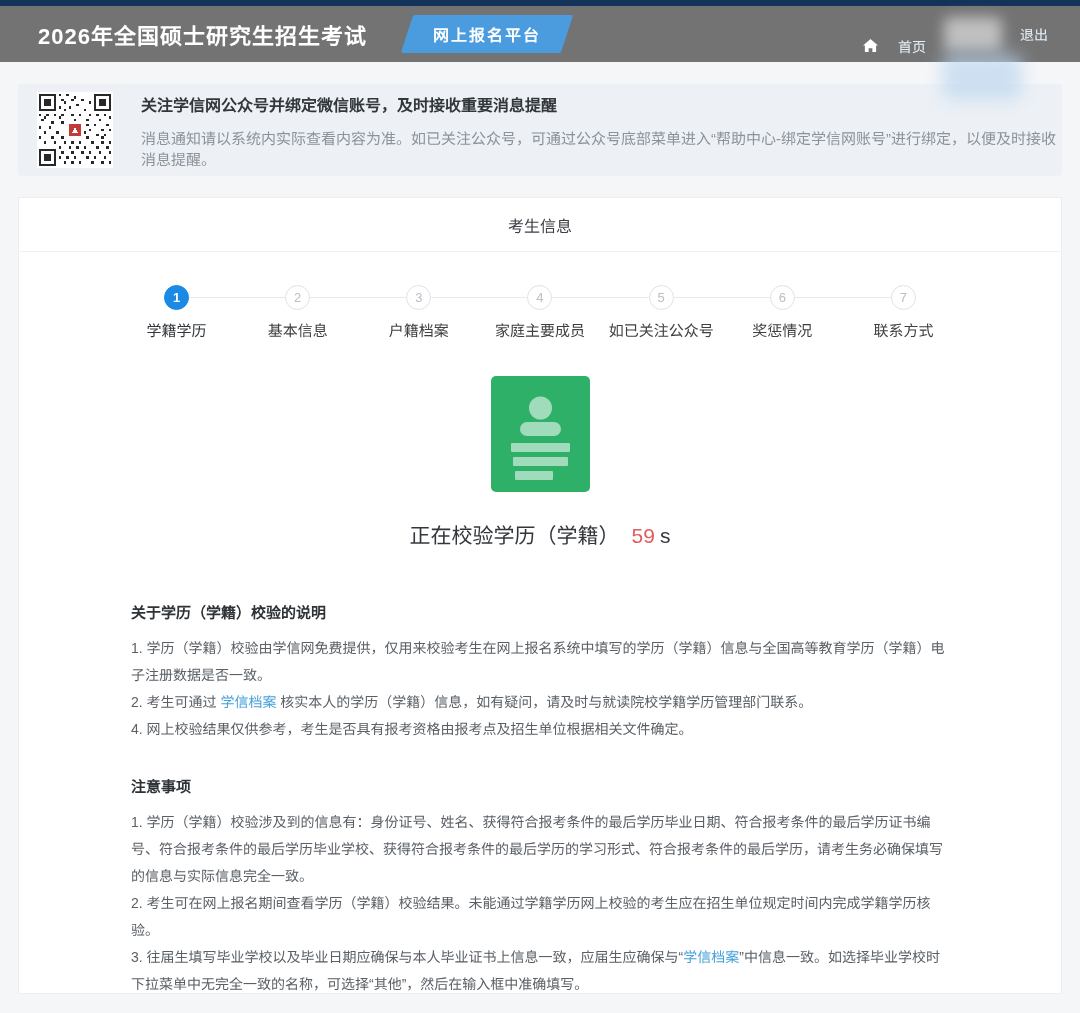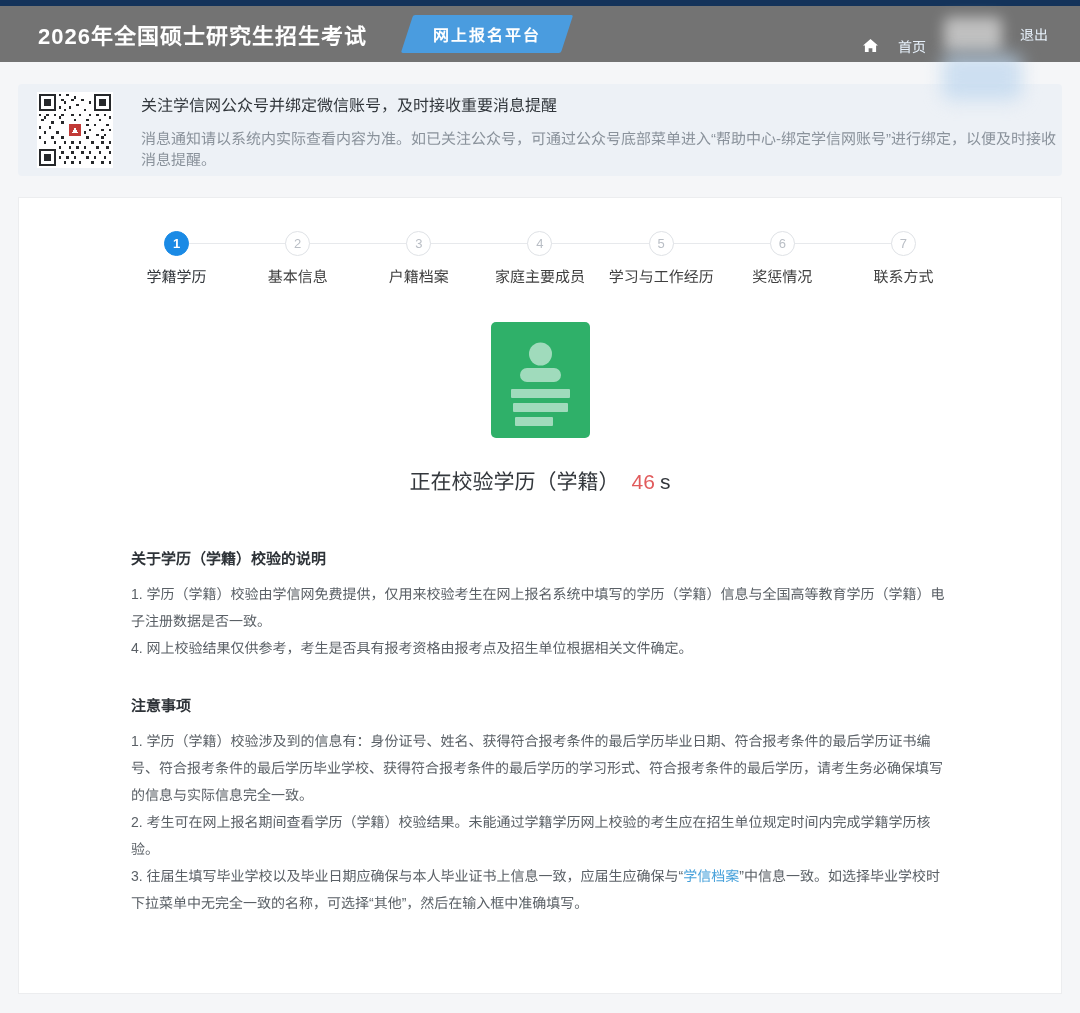--- a/index.html
+++ b/index.html
@@ -38,21 +38,21 @@
     z-index:3; pointer-events:none;
   }
   
   .banner {
     margin:22px 18px 0; height:92px; background:#edf1f6;
     border-radius:4px; display:flex; align-items:center;
   }
   .qr { margin-left:19px; width:76px; height:76px; background:#fff; padding:2px; flex:0 0 auto; }
   .qr svg { width:100%; height:100%; display:block; }
   .banner-text { margin-left:28px; }
-  .banner-title { font-size:16px; font-weight:normal; color:#32373c; margin-bottom:11px; }
+  .banner-title { font-size:16px; font-weight:bold; color:#32373c; margin-bottom:11px; }
   .banner-sub { font-size:15px; color:#8a929b; }
   
   .panel {
     margin:21px 18px 0; background:#fff; border:1px solid #ecedef;
     height:797px; position:relative; overflow:hidden;
   }
   .panel-title {
     text-align:center; font-size:16px; color:#3d4147;
     padding:15px 0 14px; border-bottom:1px solid #f0f1f3;
   }
@@ -125,20 +125,21 @@
       <path d="M13.4 15.6l1.1-2.4 1.1 2.4z" fill="#ffffff"></path>
     </svg>
   </div>
   <div class="banner-text">
     <div class="banner-title">关注学信网公众号并绑定微信账号，及时接收重要消息提醒</div>
     <div class="banner-sub">消息通知请以系统内实际查看内容为准。如已关注公众号，可通过公众号底部菜单进入“帮助中心-绑定学信网账号”进行绑定，以便及时接收消息提醒。</div>
   </div>
 </section>
 
 <section class="panel">
+  <div class="panel-title">考生信息</div>
 
   <div class="stepper">
     <div class="step-line"></div>
     <div class="step active">
       <div class="step-num">1</div>
       <div class="step-label">学籍学历</div>
     </div>
     <div class="step">
       <div class="step-num">2</div>
       <div class="step-label">基本信息</div>
@@ -146,21 +147,21 @@
     <div class="step">
       <div class="step-num">3</div>
       <div class="step-label">户籍档案</div>
     </div>
     <div class="step">
       <div class="step-num">4</div>
       <div class="step-label">家庭主要成员</div>
     </div>
     <div class="step">
       <div class="step-num">5</div>
-      <div class="step-label">学习与工作经历</div>
+      <div class="step-label">如已关注公众号</div>
     </div>
     <div class="step">
       <div class="step-num">6</div>
       <div class="step-label">奖惩情况</div>
     </div>
     <div class="step">
       <div class="step-num">7</div>
       <div class="step-label">联系方式</div>
     </div>
   </div>
@@ -171,27 +172,28 @@
         <circle cx="49.5" cy="32" r="11.5"></circle>
         <rect x="29" y="46" width="41" height="14" rx="7"></rect>
         <rect x="20" y="67" width="59" height="9" rx="1"></rect>
         <rect x="22" y="81" width="55" height="9" rx="1"></rect>
         <rect x="24" y="95" width="38" height="9" rx="1"></rect>
       </g>
     </svg>
   </div>
 
   <div class="checking">
-    <span>正在校验学历（学籍）</span><span class="count">46</span><span>s</span>
+    <span>正在校验学历（学籍）</span><span class="count">59</span><span>s</span>
   </div>
 
   <div class="sections">
     <div class="sec">
       <div class="sec-h">关于学历（学籍）校验的说明</div>
       <p>1. 学历（学籍）校验由学信网免费提供，仅用来校验考生在网上报名系统中填写的学历（学籍）信息与全国高等教育学历（学籍）电子注册数据是否一致。</p>
+      <p><span>2. 考生可通过 </span><a class="lnk">学信档案</a><span> 核实本人的学历（学籍）信息，如有疑问，请及时与就读院校学籍学历管理部门联系。</span></p>
       <p>4. 网上校验结果仅供参考，考生是否具有报考资格由报考点及招生单位根据相关文件确定。</p>
     </div>
     <div class="sec">
       <div class="sec-h">注意事项</div>
       <p>1. 学历（学籍）校验涉及到的信息有：身份证号、姓名、获得符合报考条件的最后学历毕业日期、符合报考条件的最后学历证书编号、符合报考条件的最后学历毕业学校、获得符合报考条件的最后学历的学习形式、符合报考条件的最后学历，请考生务必确保填写的信息与实际信息完全一致。</p>
       <p>2. 考生可在网上报名期间查看学历（学籍）校验结果。未能通过学籍学历网上校验的考生应在招生单位规定时间内完成学籍学历核验。</p>
       <p><span>3. 往届生填写毕业学校以及毕业日期应确保与本人毕业证书上信息一致，应届生应确保与“</span><a class="lnk">学信档案</a><span>”中信息一致。如选择毕业学校时下拉菜单中无完全一致的名称，可选择“其他”，然后在输入框中准确填写。</span></p>
 
     </div>
   </div>

